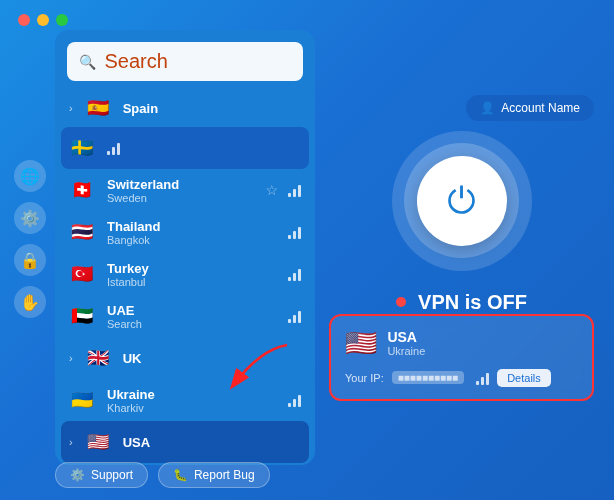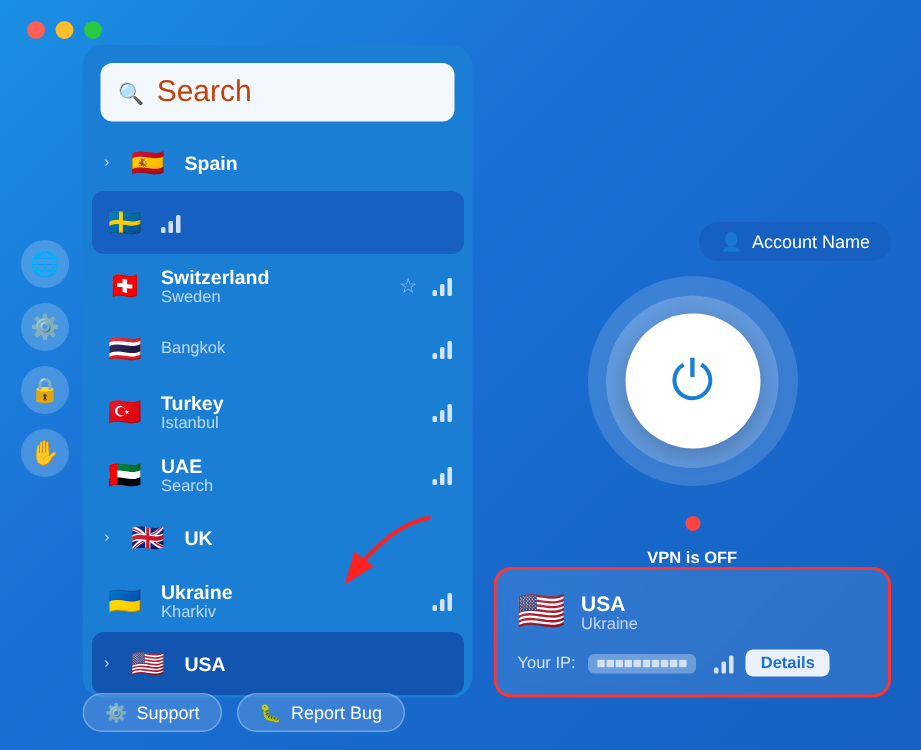--- a/index.html
+++ b/index.html
@@ -161,21 +161,21 @@
     
     .right-panel {
       position: absolute;
       right: 20px;
       top: 30px;
       width: 265px;
       height: 435px;
       display: flex;
       flex-direction: column;
       align-items: center;
-      justify-content: flex-end;
+      justify-content: center;
     }
 
     
     .account-btn {
       align-self: flex-end;
       background: #1560c0;
       border: none;
       border-radius: 20px;
       padding: 6px 14px;
       color: white;
@@ -226,24 +226,23 @@
     }
     .power-icon {
       font-size: 36px;
       color: #1a7ed4;
     }
 
     .vpn-status {
       display: flex;
       align-items: center;
       gap: 12px;
-      font-size: 11px;
+      font-size: 20px;
       font-weight: 600;
       color: white;
-      flex-direction: column;
     }
     .status-dot {
       width: 10px;
       height: 10px;
       border-radius: 50%;
       background: #ff4444;
     }
 
     
     .connection-box {
@@ -289,21 +288,21 @@
       padding: 1px 6px;
       color: rgba(255,255,255,0.7);
       font-size: 10px;
     }
     .details-btn {
       background: rgba(255,255,255,0.9);
       border: none;
       border-radius: 5px;
       padding: 3px 10px;
       font-size: 11px;
-      font-weight: 700;
+      font-weight: 400;
       color: #1a6fd4;
       cursor: pointer;
     }
 
     
     .bottom-bar {
       position: absolute;
       bottom: 12px;
       left: 55px;
       display: flex;
@@ -386,20 +385,21 @@
       <div class="signal-bars">
         <div class="bar bar1"></div>
         <div class="bar bar2"></div>
         <div class="bar bar3"></div>
       </div>
     </div>
 
     <div class="country-item">
       <div class="flag-circle">🇹🇭</div>
       <div class="country-name">
+        <span class="country-name-main">Thailand</span>
         <span class="country-name-sub">Bangkok</span>
       </div>
       <div class="signal-bars">
         <div class="bar bar1"></div>
         <div class="bar bar2"></div>
         <div class="bar bar3"></div>
       </div>
     </div>
 
     <div class="country-item">

